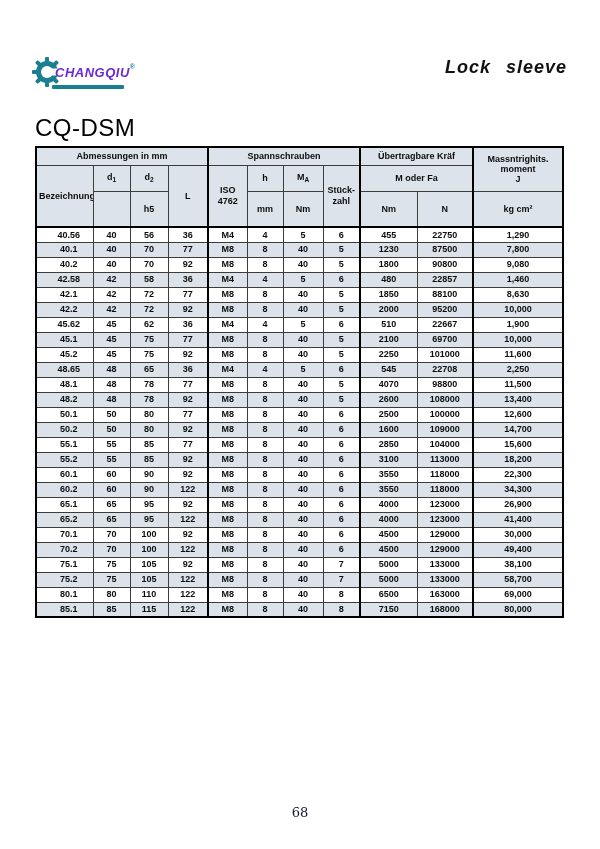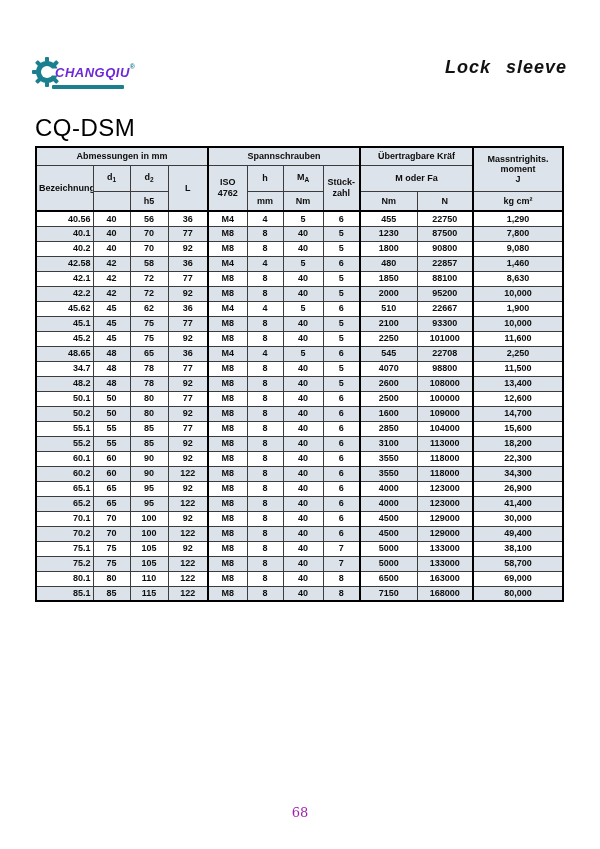--- a/index.html
+++ b/index.html
@@ -29,31 +29,31 @@
                 border-collapse:collapse; table-layout:fixed;
                 border:2px solid #000; }
   .spec-table th, .spec-table td {
       border:1px solid #3c3c3c; font-weight:bold; color:#0d0d0d;
       text-align:center; vertical-align:middle; padding:0 2px;
       font-size:9px; line-height:1.15; overflow:hidden; }
   .spec-table thead th { background:#dde3ea; }
   .spec-table thead { border-bottom:2px solid #000;margin-left:18px; }
   .spec-table thead tr.band1 th { height:18px; }
   .spec-table thead tr.band2 th { height:26px; }
-  .spec-table thead tr.band3 th { height:20px; }
+  .spec-table thead tr.band3 th { height:36px; }
   .spec-table tbody td { height:15px; background:#fff; }
   .spec-table tbody tr:nth-child(even) td { background:#dbe2ea; }
-  .spec-table tbody td.col-bez { text-align:right; padding-left:10px; }
+  .spec-table tbody td.col-bez { text-align:center; padding-left:10px; }
   .spec-table .group-end { border-right:2px solid #000; }
   .spec-table .pre { white-space:pre-line; }
   .spec-table sub { font-size:6.5px; vertical-align:-2px; }
 
   
   .page-number { position:absolute; left:0; right:0; top:805px; text-align:center;
-                 font-family:"DejaVu Serif", serif; font-size:13px; color:#a21caf; }
+                 font-family:"DejaVu Serif", serif; font-size:13px; color:#0f172a; }
 </style>
 </head>
 <body>
 
 <div class="page">
 
   <div class="logo">
     <svg class="logo-gear" width="34" height="34" viewBox="0 0 34 34">
       <g fill="#1a7f8e">
         <circle cx="17" cy="17" r="11"></circle>
@@ -222,21 +222,21 @@
         <tr>
           <td class="col-bez">45.1</td>
           <td>45</td>
           <td>75</td>
           <td class="group-end">77</td>
           <td>M8</td>
           <td>8</td>
           <td>40</td>
           <td class="group-end">5</td>
           <td>2100</td>
-          <td class="group-end">93300</td>
+          <td class="group-end">69700</td>
           <td>10,000</td>
         </tr>
         <tr>
           <td class="col-bez">45.2</td>
           <td>45</td>
           <td>75</td>
           <td class="group-end">92</td>
           <td>M8</td>
           <td>8</td>
           <td>40</td>
@@ -252,21 +252,21 @@
           <td class="group-end">36</td>
           <td>M4</td>
           <td>4</td>
           <td>5</td>
           <td class="group-end">6</td>
           <td>545</td>
           <td class="group-end">22708</td>
           <td>2,250</td>
         </tr>
         <tr>
-          <td class="col-bez">34.7</td>
+          <td class="col-bez">48.1</td>
           <td>48</td>
           <td>78</td>
           <td class="group-end">77</td>
           <td>M8</td>
           <td>8</td>
           <td>40</td>
           <td class="group-end">5</td>
           <td>4070</td>
           <td class="group-end">98800</td>
           <td>11,500</td>

